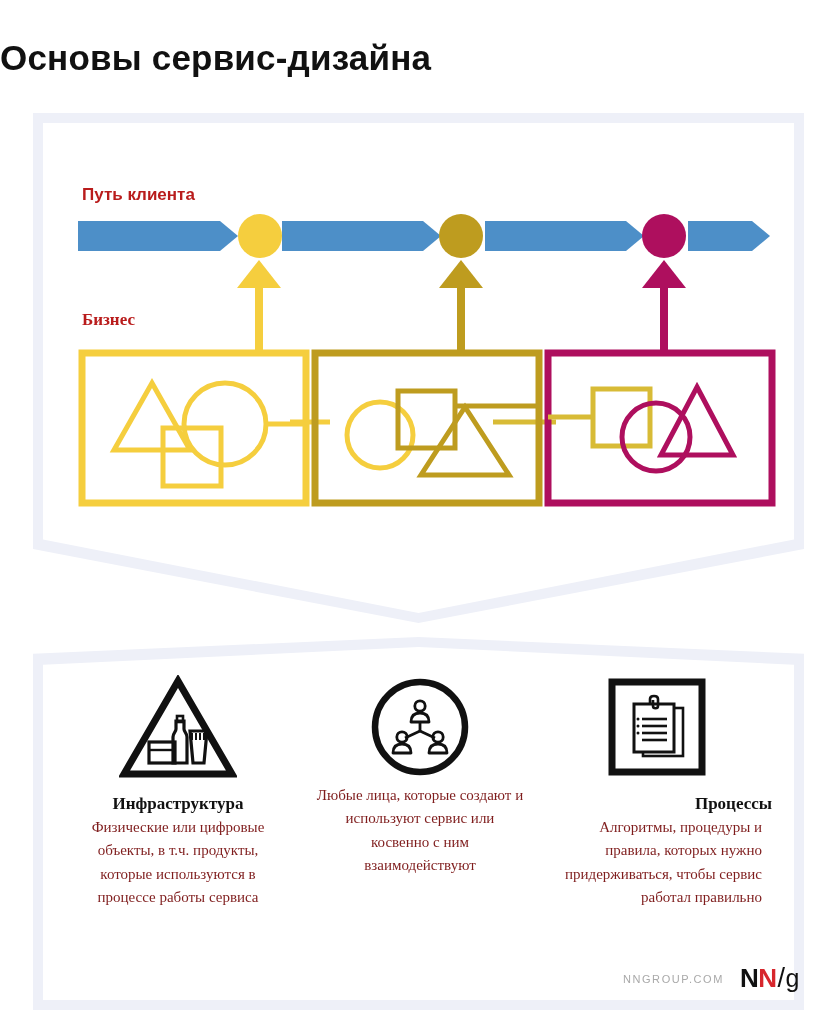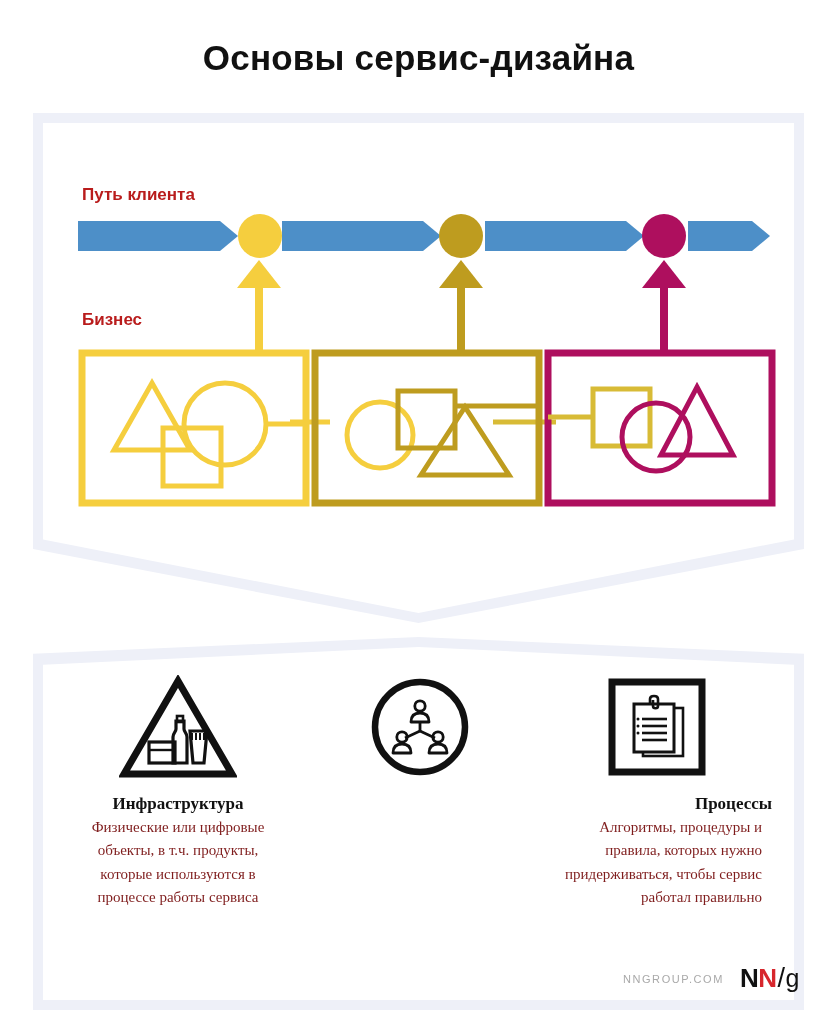--- a/index.html
+++ b/index.html
@@ -11,21 +11,20 @@
     width: 837px;
     height: 1024px;
     font-family: "Liberation Sans", sans-serif;
     color: #111111;
     position: relative;
     overflow: hidden;
   }
 
   
   .page-title {
-    text-align: center;
     font-size: 35px;
     font-weight: bold;
     letter-spacing: 0.2px;
     color: #111111;
     margin: 0;
     padding-top: 38px;
     padding-bottom: 0;
   }
 
   
@@ -64,21 +63,21 @@
 
   
   .section-label {
     position: absolute;
     font-size: 17px;
     font-weight: bold;
     color: #b91c1c;
     white-space: nowrap;
   }
   #label-journey { left: 82px; top: 185px; }
-  #label-business { left: 82px; top: 310px; }
+  #label-business { left: 82px; top: 310px; font-family: Liberation Serif, serif; }
 
   
   #journey-strip {
     position: absolute;
     left: 0; top: 213px;
     width: 837px; height: 46px;
   }
 
   
   .up-arrow {
@@ -278,20 +277,21 @@
       <line x1="52" y1="56" x2="37" y2="63" stroke="#111111" stroke-width="2.8"></line>
       <line x1="52" y1="56" x2="67" y2="63" stroke="#111111" stroke-width="2.8"></line>
 
       <circle cx="34" cy="62" r="5.2" fill="none" stroke="#111111" stroke-width="2.8"></circle>
       <path d="M25,78 C25,71 29,69 34,69 C39,69 43,71 43,78 Z" fill="none" stroke="#111111" stroke-width="2.8" stroke-linejoin="round"></path>
 
       <circle cx="70" cy="62" r="5.2" fill="none" stroke="#111111" stroke-width="2.8"></circle>
       <path d="M61,78 C61,71 65,69 70,69 C75,69 79,71 79,78 Z" fill="none" stroke="#111111" stroke-width="2.8" stroke-linejoin="round"></path>
     </svg>
   </div>
+  <div class="card-desc">Любые лица, которые создают и используют сервис или косвенно с ним взаимодействуют</div>
 </div>
 
 <div class="card" id="card-2">
   <div class="card-icon">
     <svg width="104" height="104" viewBox="0 0 104 104">
       <rect x="7" y="7" width="90" height="90" fill="none" stroke="#111111" stroke-width="7"></rect>
 
       <rect x="38" y="33" width="40" height="48" fill="#ffffff" stroke="#111111" stroke-width="2.6"></rect>
 
       <rect x="29" y="29" width="40" height="48" fill="#ffffff" stroke="#111111" stroke-width="3"></rect>

